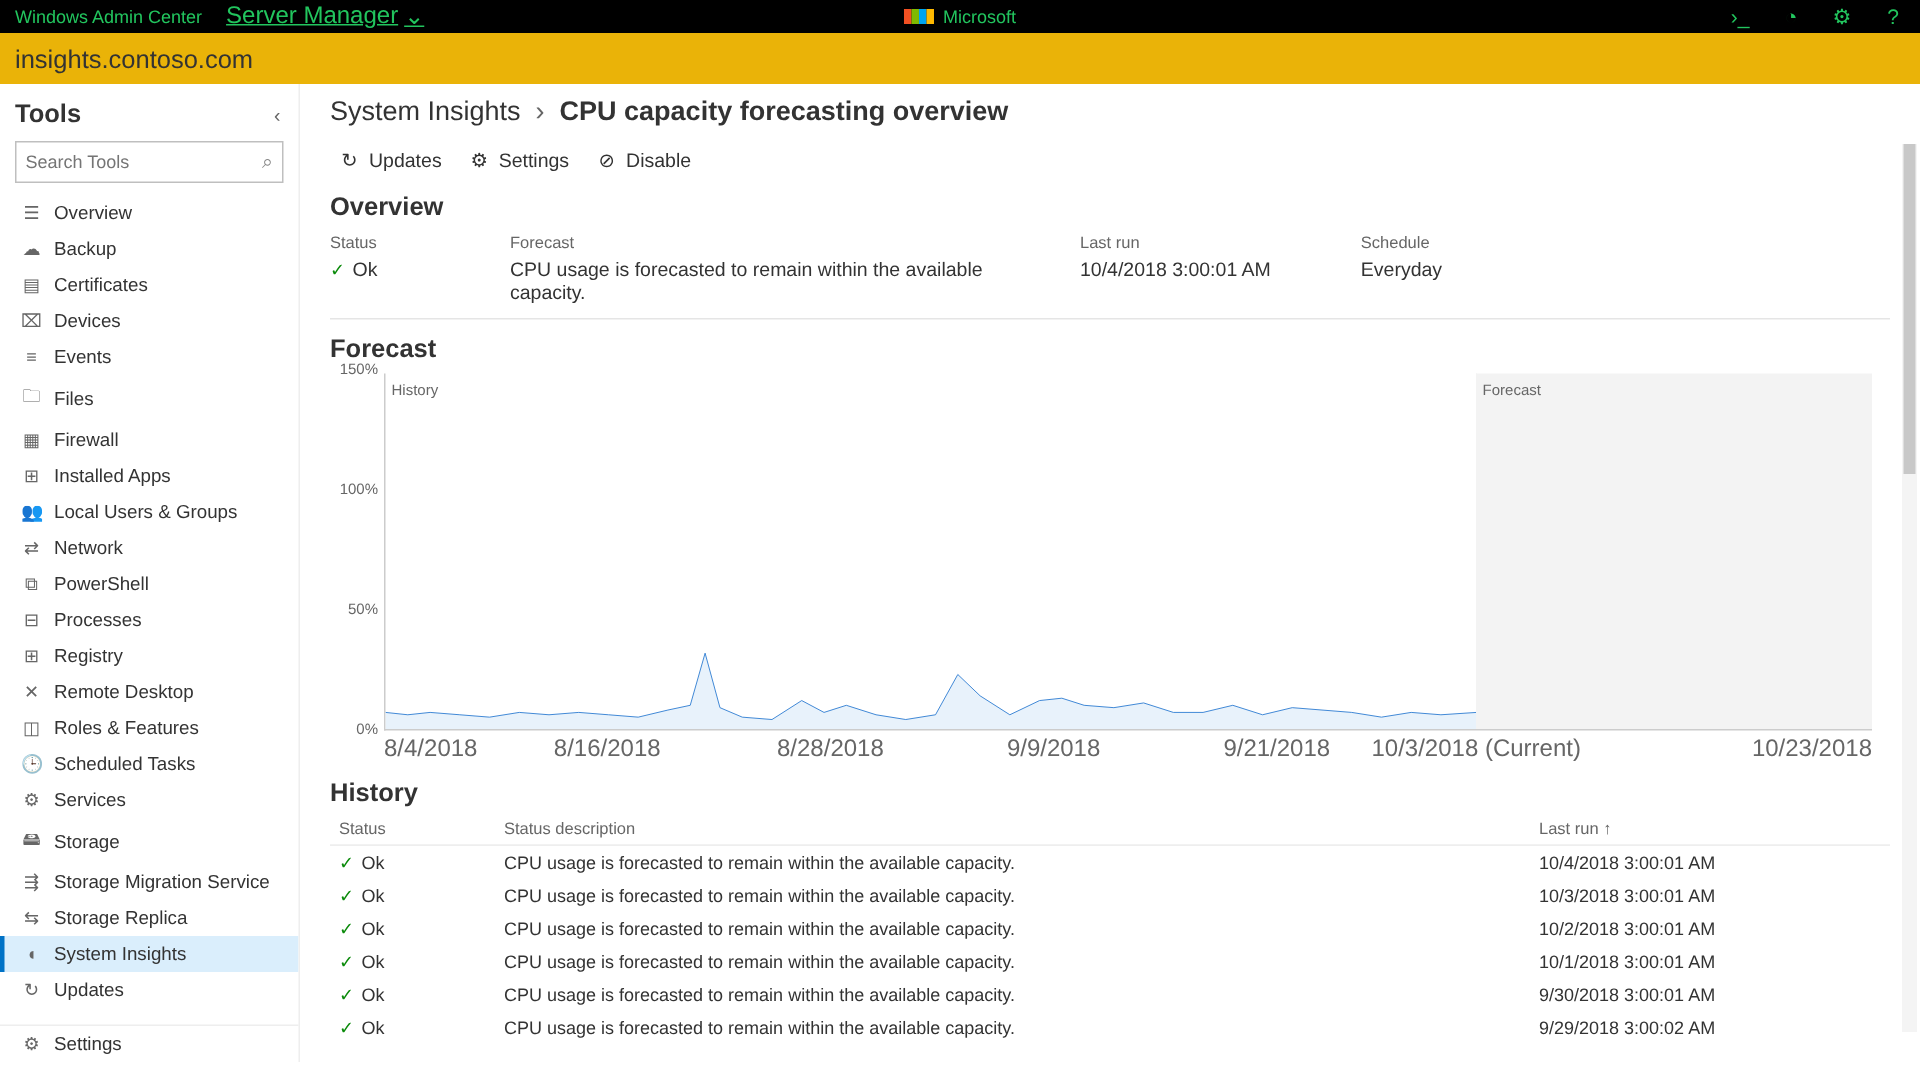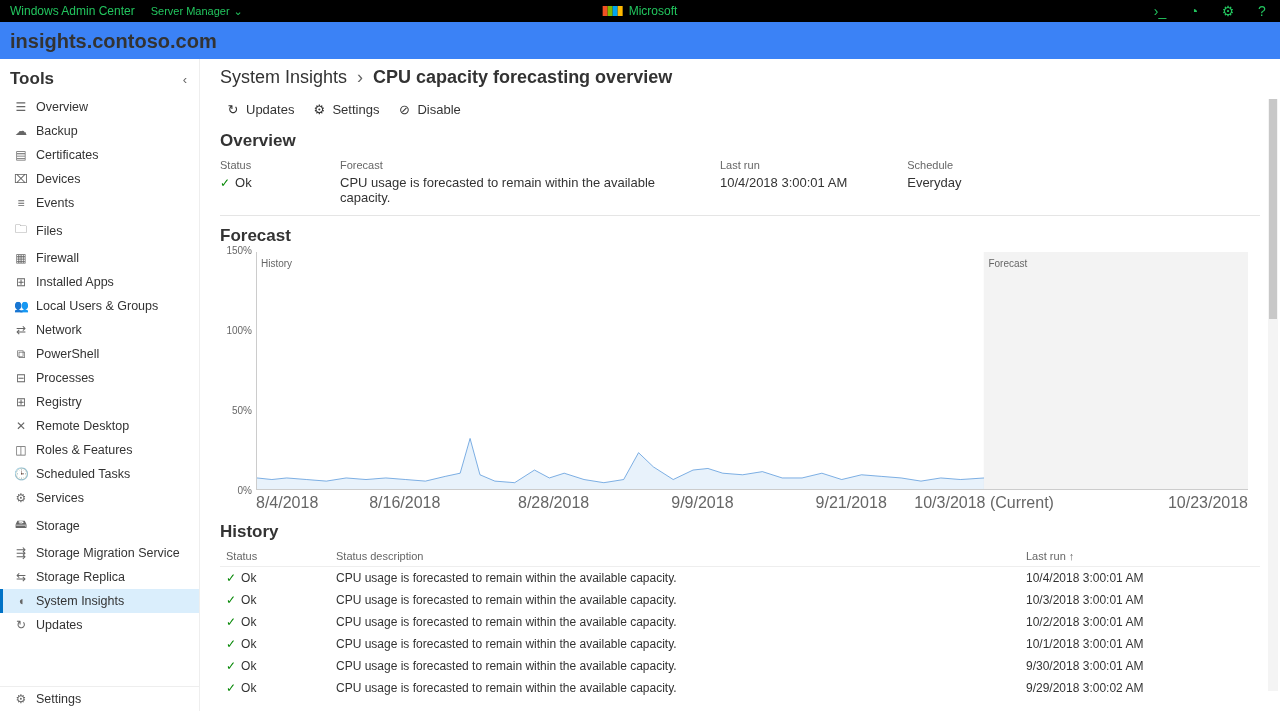--- a/index.html
+++ b/index.html
@@ -1,31 +1,31 @@
 <!DOCTYPE html>
 <html><head>
 <meta charset="utf-8">
 <style>
   * {margin:0; padding:0; box-sizing:border-box; font-family:"Segoe UI", Arial, sans-serif;}
   body {background:#fff; color:#333; font-size:13px; overflow:hidden;}
   .topbar {background:#000; color:#22c55e; height:22px; display:flex; align-items:center; padding:0 10px; justify-content:space-between;}
   .topbar-left {display:flex; align-items:center; gap:16px;}
   .top-title {font-size:12px;}
-  .top-dd {font-size:11px; display:flex; align-items:center; gap:4px; cursor:pointer;}
+  .top-dd {font-size:16px; display:flex; align-items:center; gap:4px; cursor:pointer;text-decoration:underline;}
   .topbar-center {position:absolute; left:50%; transform:translateX(-50%); display:flex; align-items:center; gap:6px; font-size:12px;}
   .ms-logo {display:inline-flex;}
   .ms-logo span {width:10px; height:10px; display:inline-block;}
   .ms-logo .r {background:#f25022;}
   .ms-logo .g {background:#7fba00;}
   .ms-logo .b {background:#00a4ef;}
   .ms-logo .y {background:#ffb900;}
   .ms-logo .row {display:flex;}
   .topbar-right {display:flex; align-items:center; gap:18px;}
   .ticon {width:16px; height:16px; display:inline-flex; align-items:center; justify-content:center; font-size:14px; cursor:pointer;}
-  .subhead {background:#3b82f6; padding:8px 10px 6px 10px; font-size:20px; font-weight:700; border-bottom:0;}
+  .subhead {background:#eab308; padding:8px 10px 6px 10px; font-size:17px; font-weight:400; border-bottom:0;}
   .body {display:flex; height:calc(100vh - 28px - 40px);}
   .sidebar {width:200px; border-right:1px solid #eee; display:flex; flex-direction:column; padding:6px 0 0 0;}
   .side-head {display:flex; align-items:center; justify-content:space-between; padding:4px 12px 6px 10px;}
   .side-head h2 {font-size:17px; font-weight:600;}
   .search {margin:2px 10px 8px 10px; border:1px solid #bfbfbf; height:28px; display:flex; align-items:center; padding:0 6px;}
   .search input {border:none; outline:none; width:100%; font-size:12px; background:transparent;}
   .side-list {flex:1; overflow:auto;}
   .sitem {display:flex; align-items:center; gap:8px; padding:5px 12px 5px 14px; font-size:12.5px; cursor:pointer; color:#333;}
   .sitem.selected {background:#daeefc; border-left:3px solid #0072c6; padding-left:11px;}
   .sitem .ico {width:14px; text-align:center; color:#666; font-size:12px;}
@@ -99,20 +99,24 @@
 
 <div class="subhead">insights.contoso.com</div>
 
 <div class="body">
 
   <div class="sidebar">
     <div class="side-head">
       <h2>Tools</h2>
       <span style="cursor:pointer;color:#666">‹</span>
     </div>
+    <div class="search">
+      <input placeholder="Search Tools" style="">
+      <span style="color:#888">⌕</span>
+    </div>
     <div class="side-list" id="side-list">
         <div class="sitem">
           <span class="ico">☰</span>
           <span>Overview</span>
         </div>
         <div class="sitem">
           <span class="ico">☁</span>
           <span>Backup</span>
         </div>
         <div class="sitem">

